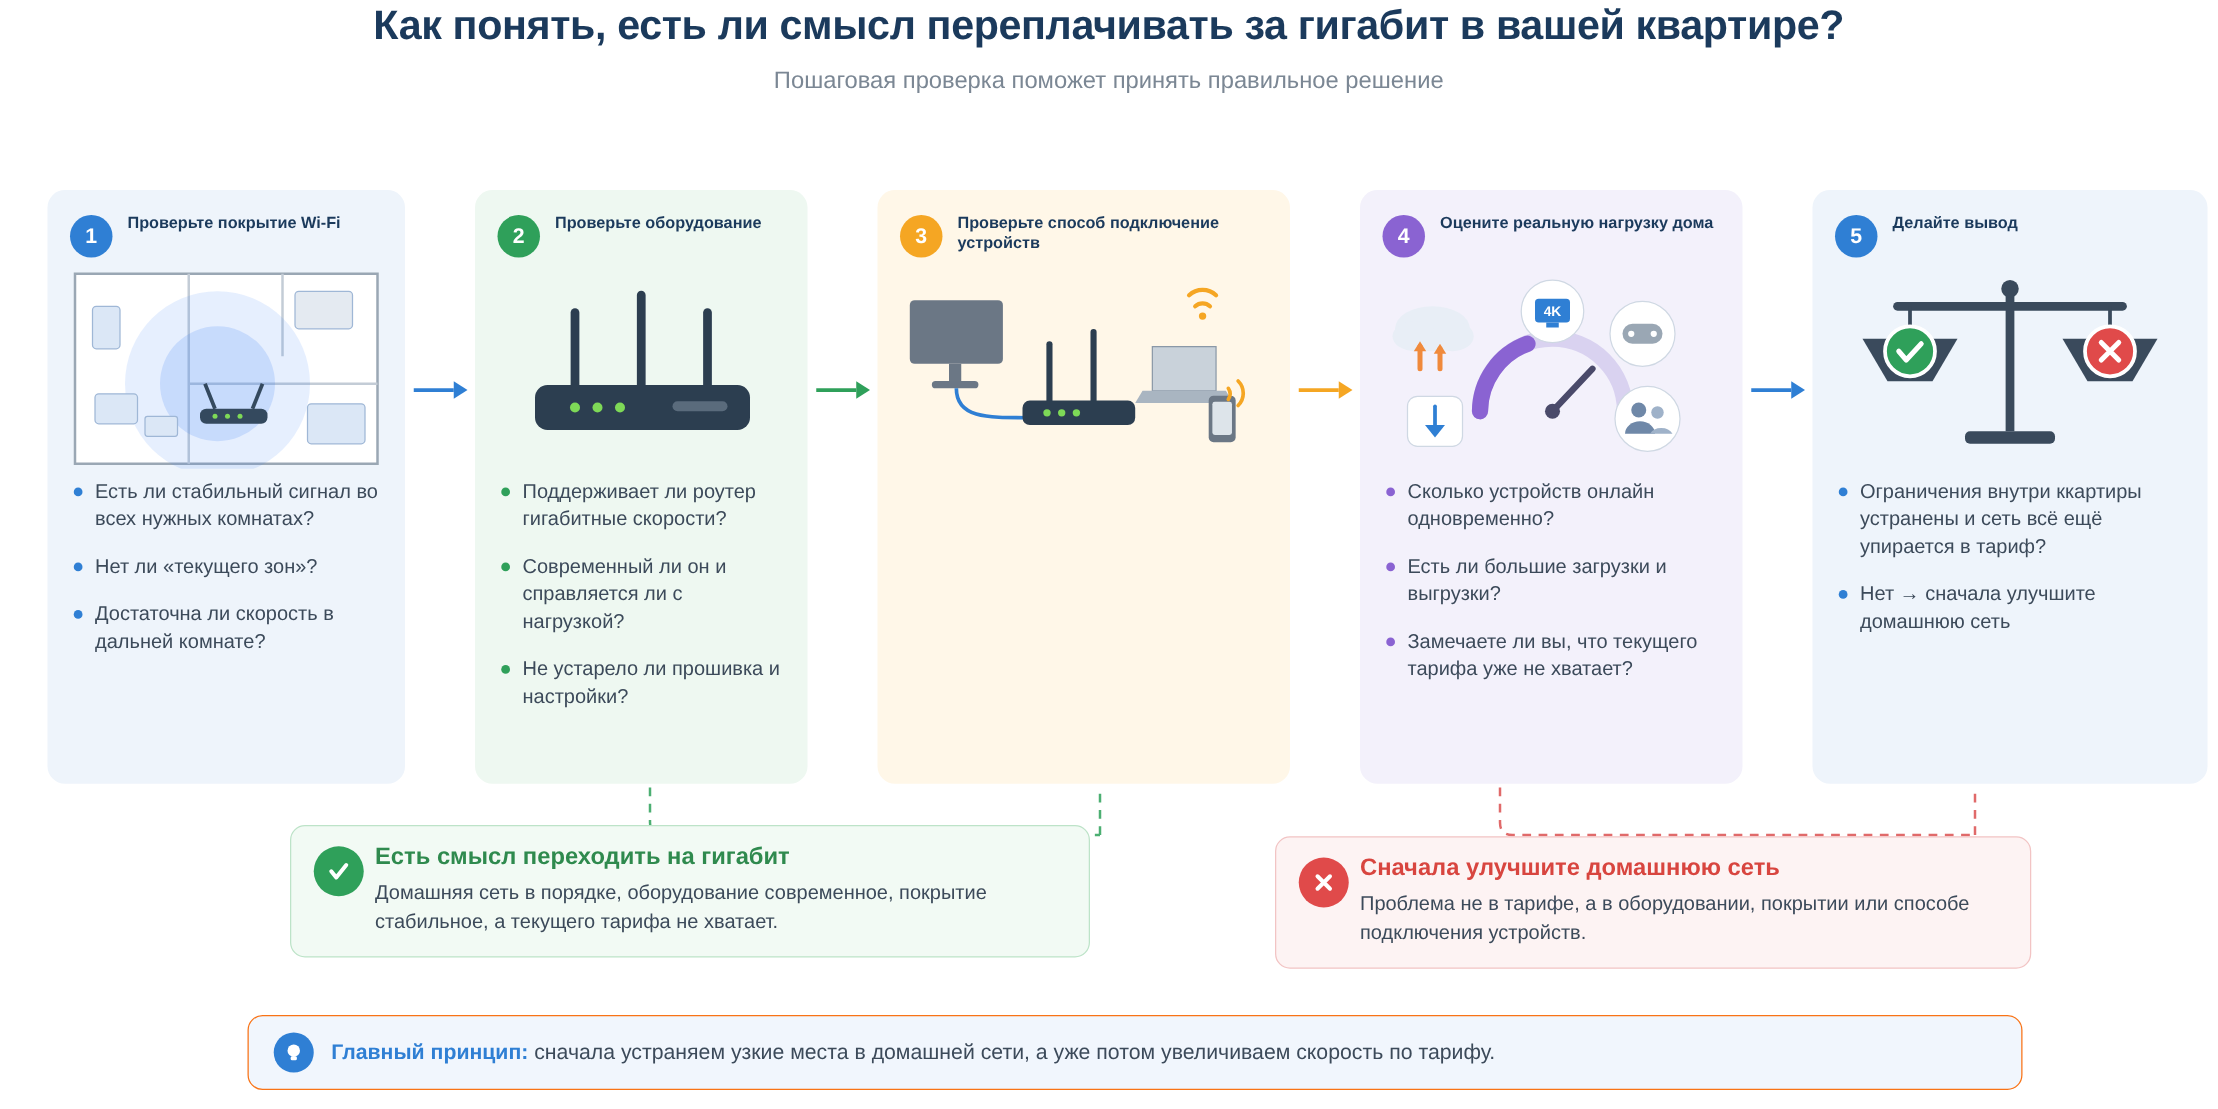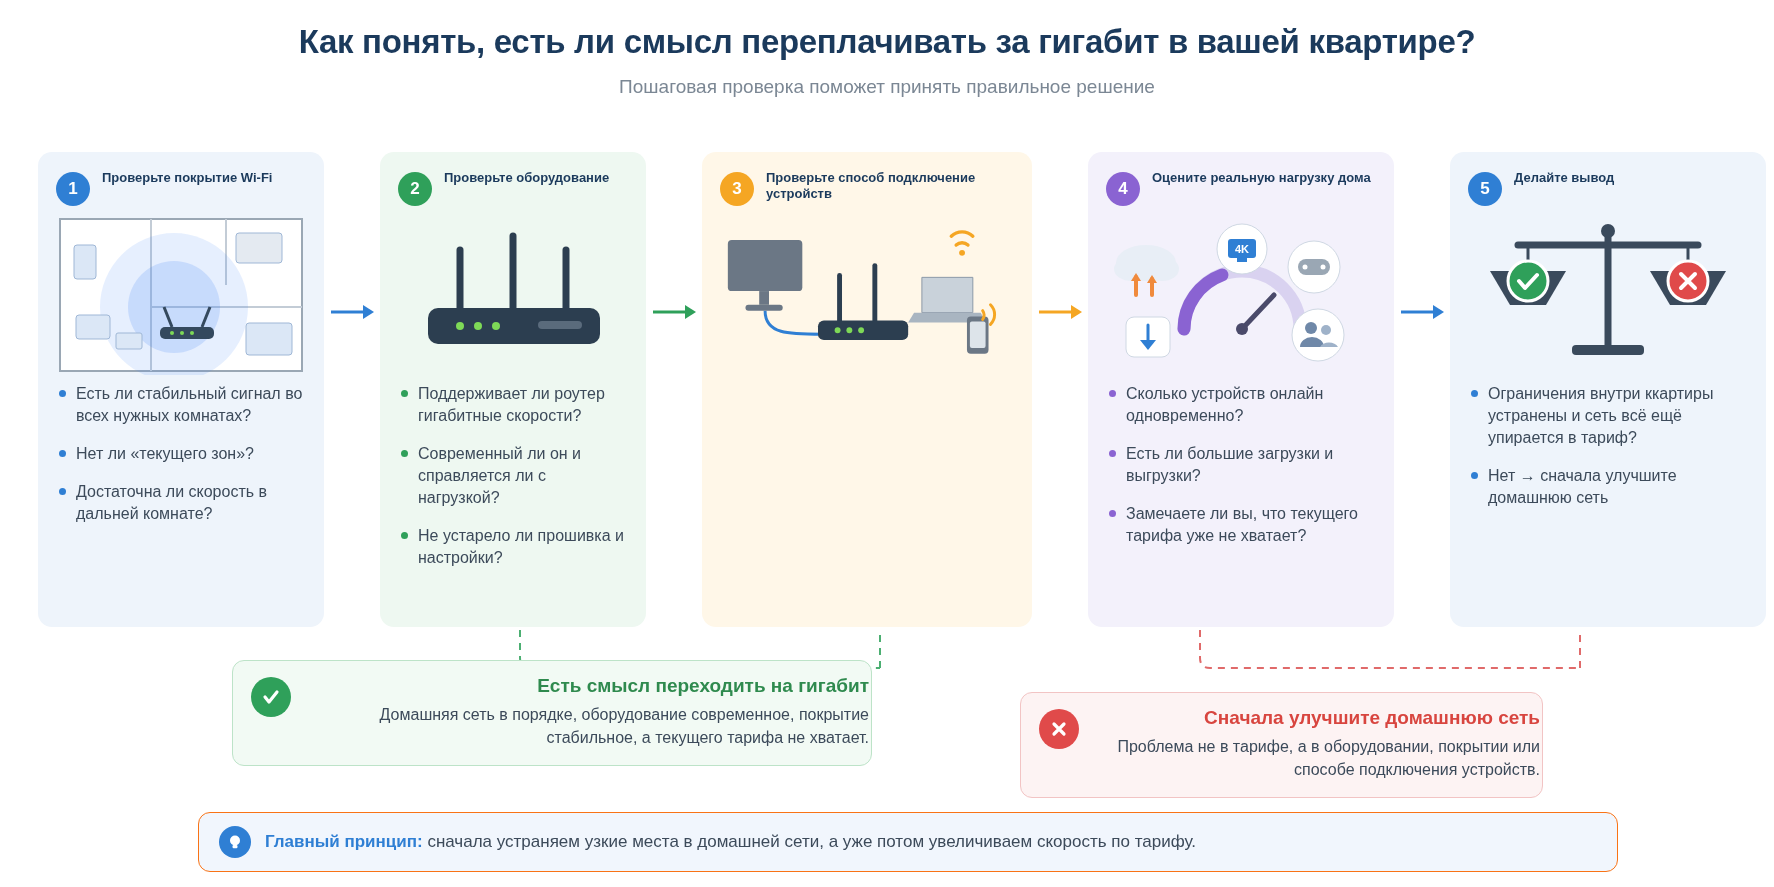--- a/index.html
+++ b/index.html
@@ -8,21 +8,21 @@
     width:1774px; height:887px;
     background:#ffffff;
     font-family:"Liberation Sans", sans-serif;
     color:#2c3e50;
     overflow:hidden;
     position:relative;
   }
   .page { position:relative; width:1774px; height:887px; padding:0; }
 
   
-  .header { text-align:center; padding-top:22px; }
+  .header { text-align:center; }
   .title {
     font-size:33px; font-weight:bold; color:#1b3a5c; letter-spacing:-0.3px;
     line-height:1.2;
   }
   .subtitle {
     margin-top:14px; font-size:19px; color:#7b8794; font-weight:normal;
   }
 
   
   .steps {
@@ -71,29 +71,29 @@
   .d-blue2 li:before{background:#2f7fd4;}
 
   
   .arrow {
     width:56px; display:flex; align-items:center; justify-content:center;
     margin-top:150px; flex:0 0 56px;
   }
 
   
   .concl {
-    position:absolute; border-radius:12px; border:1px solid; padding:14px 2px 16px 18px;
-    display:flex; gap:9px; align-items:flex-start;text-align:right;
+    position:absolute; border-radius:12px; border:1px solid; padding:14px 18px 16px 18px;
+    display:flex; gap:9px; align-items:flex-start;
   }
   .concl-good {
     left:232px; top:660px; width:640px;
     background:#f2faf4; border-color:#bde3c8;
   }
   .concl-bad {
-    left:1020px; top:692px; width:523px;
+    left:1020px; top:669px; width:605px;
     background:#fdf3f3; border-color:#f2c4c4;
   }
   .cicon {
     width:40px; height:40px; border-radius:50%; flex:0 0 40px;
     display:flex; align-items:center; justify-content:center; color:#fff;
     font-size:22px; font-weight:bold; margin-top:2px;
   }
   .cicon.good{background:#2fa05a;} .cicon.bad{background:#e04a4a;}
   .concl-title { font-size:19px; font-weight:bold; margin-bottom:6px; }
   .concl-good .concl-title{color:#2f8a4e;}

